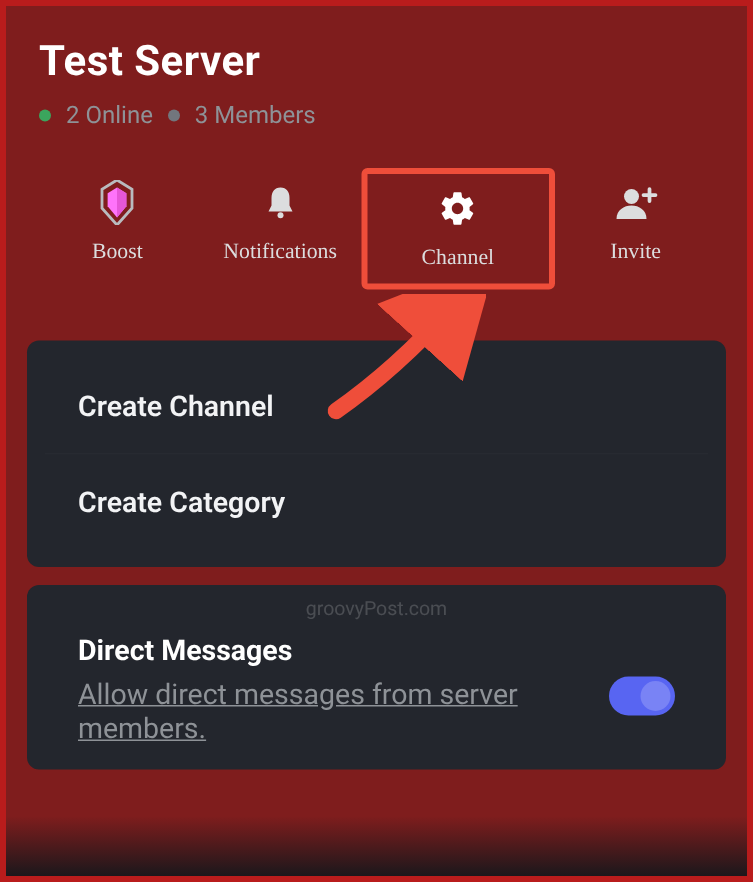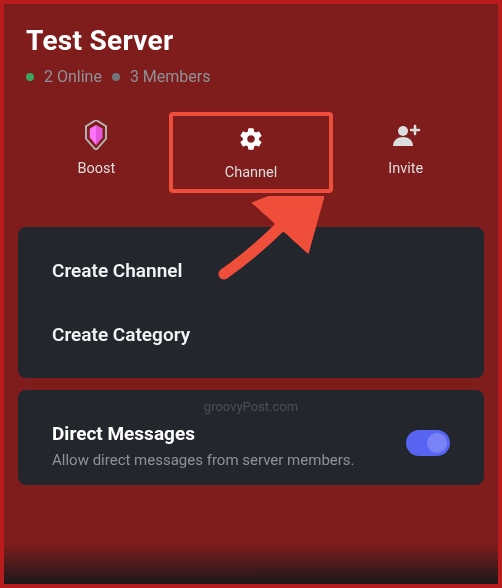--- a/index.html
+++ b/index.html
@@ -5,35 +5,35 @@
     * { box-sizing: border-box; margin: 0; padding: 0; }
     body { background: #fff; font-family: -apple-system, "Segoe UI", Roboto, Helvetica, Arial, sans-serif; }
     .frame { width: 502px; height: 588px; background: #7f1d1d; color: #fff; position: relative; overflow: hidden; border: 4px solid #b91c1c; }
     .header { padding: 20px 22px 16px 22px; }
     .server-name { font-size: 28px; font-weight: 700; letter-spacing: 0.3px; }
     .status-row { margin-top: 10px; display: flex; align-items: center; gap: 10px; color: #8e9297; font-size: 16px; }
     .dot { width: 8px; height: 8px; border-radius: 50%; display: inline-block; }
     .dot.green { background: #3ba55d; }
     .dot.grey { background: #72767d; }
 
-    .actions { display: flex; justify-content: space-between; padding: 10px 20px 22px 20px; }
+    .actions { display: flex; justify-content: space-between; padding: 10px 20px 22px 20px; font-family: Liberation Serif, serif; }
     .action { flex: 1; display: flex; flex-direction: column; align-items: center; gap: 10px; color: #dcddde; cursor: pointer; padding: 8px 4px; position: relative; }
     .action span.label { font-size: 14.5px; }
     .action .icon-wrap { height: 30px; display: flex; align-items: center; justify-content: center; }
     .settings-highlight { border: 4px solid #ef4e3a; border-radius: 4px; padding: 8px 10px; }
 
     .section { background: #23262d; margin: 12px 14px 12px 14px; border-radius: 8px; padding: 12px; }
     .row { padding: 20px 22px; cursor: pointer; }
     .row + .row { border-top: 1px solid rgba(255,255,255,0.02); }
     .row .title { font-size: 19px; font-weight: 600; color: #f2f3f5; }
     .row .sub { font-size: 15px; color: #8e9297; margin-top: 6px; }
 
-    .dm-row { display: flex; justify-content: space-between; align-items: flex-start; padding: 20px 22px 4px 22px; }
+    .dm-row { display: flex; justify-content: space-between; align-items: center; padding: 20px 22px 4px 22px; }
     .dm-text .title { font-size: 19px; font-weight: 700; color: #fff; }
-    .dm-text .sub { font-size: 15px; color: #8e9297; margin-top: 6px; max-width: 350px; }
+    .dm-text .sub { font-size: 19px; color: #8e9297; margin-top: 6px; max-width: 350px; text-decoration: underline; }
     .toggle { width: 44px; height: 26px; background: #5865f2; border-radius: 14px; position: relative; flex-shrink: 0; margin-top: 8px; }
     .toggle::after { content: ""; width: 20px; height: 20px; background: #7983f5; border-radius: 50%; position: absolute; top: 3px; right: 3px; }
 
     .fade { position: absolute; bottom: 0; left: 0; right: 0; height: 40px; background: linear-gradient(to bottom, rgba(22,23,27,0), rgba(22,23,27,0.95)); pointer-events: none; }
 
     .watermark { position: absolute; left: 50%; top: 395px; transform: translateX(-50%); color: rgba(255,255,255,0.18); font-size: 13px; pointer-events: none; }
 
     .arrow { position: absolute; left: 200px; top: 192px; width: 120px; height: 90px; pointer-events: none; }
   </style>
 </head>
@@ -56,20 +56,29 @@
       <div class="icon-wrap">
         <svg width="26" height="30" viewBox="0 0 20 24">
           <path d="M10 0 L18 5 V15 L10 24 L2 15 V5 Z" fill="none" stroke="#b9bbbe" stroke-width="1.5"></path>
           <path d="M10 4 L15 7 V14 L10 20 L5 14 V7 Z" fill="#ff73fa"></path>
           <path d="M10 4 L15 7 V14 L10 20 Z" fill="#e656d8"></path>
         </svg>
       </div>
       <span class="label">Boost</span>
     </div>
 
+    <div class="action">
+      <div class="icon-wrap">
+        <svg width="24" height="26" viewBox="0 0 24 24" fill="#dcddde">
+          <path d="M12 2 C8 2 6 5 6 9 V14 L4 18 H20 L18 14 V9 C18 5 16 2 12 2 Z"></path>
+          <circle cx="12" cy="20.5" r="2"></circle>
+        </svg>
+      </div>
+      <span class="label">Notifications</span>
+    </div>
 
     <div class="action settings-highlight">
       <div class="icon-wrap">
         <svg width="26" height="26" viewBox="0 0 24 24" fill="#fff">
           <path d="M19.4 13 c.04-.33.06-.66.06-1s-.02-.67-.06-1l2.1-1.6c.2-.15.25-.42.13-.64l-2-3.46c-.12-.22-.39-.3-.61-.22l-2.5 1c-.52-.4-1.08-.73-1.7-.98l-.38-2.65C14.4 2.2 14.2 2 13.96 2h-4c-.24 0-.44.2-.48.45l-.38 2.65c-.62.25-1.18.58-1.7.98l-2.5-1c-.22-.08-.49 0-.61.22l-2 3.46c-.12.22-.07.49.13.64L4.52 11c-.04.33-.06.66-.06 1s.02.67.06 1l-2.1 1.6c-.2.15-.25.42-.13.64l2 3.46c.12.22.39.3.61.22l2.5-1c.52.4 1.08.73 1.7.98l.38 2.65c.04.25.24.45.48.45h4c.24 0 .44-.2.48-.45l.38-2.65c.62-.25 1.18-.58 1.7-.98l2.5 1c.22.08.49 0 .61-.22l2-3.46c.12-.22.07-.49-.13-.64L19.4 13zM12 15.5c-1.93 0-3.5-1.57-3.5-3.5s1.57-3.5 3.5-3.5 3.5 1.57 3.5 3.5-1.57 3.5-3.5 3.5z"></path>
         </svg>
       </div>
       <span class="label">Channel</span>
     </div>
 

